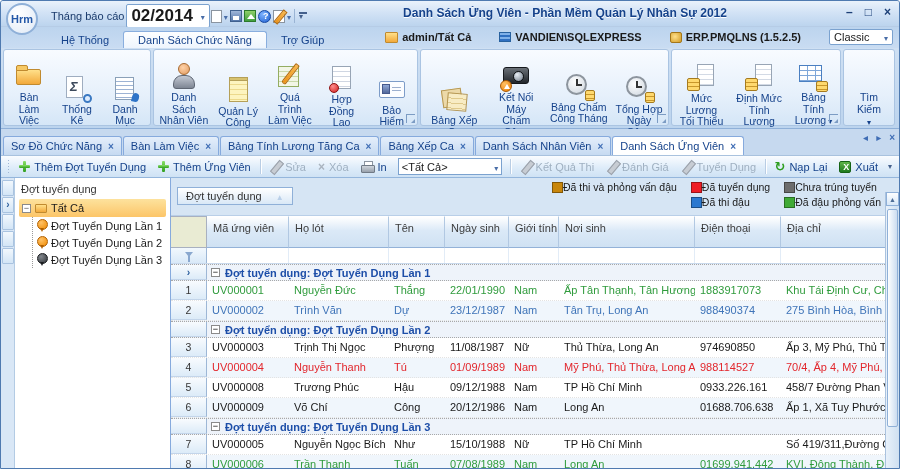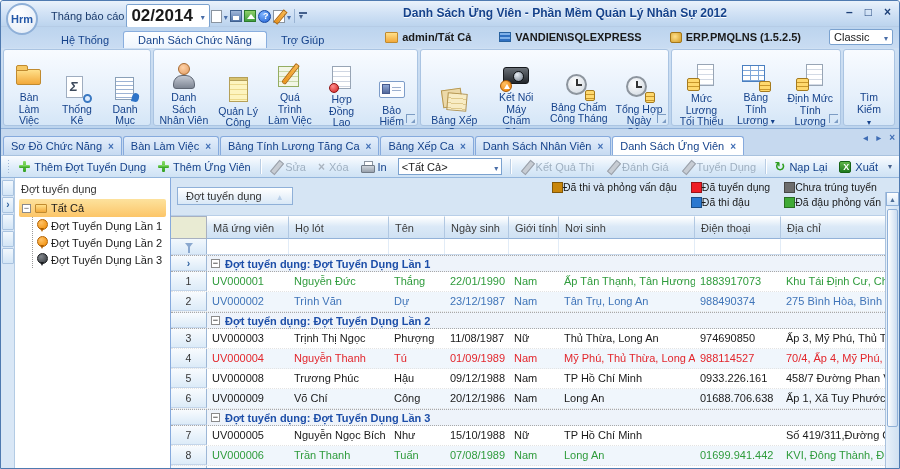--- a/index.html
+++ b/index.html
@@ -136,21 +136,21 @@
   
   .gridpanel{flex:1;position:relative;background:#fff;overflow:hidden;display:flex;flex-direction:column}
   .groupbar{height:38px;background:#d6e5f4;position:relative;border-bottom:1px solid #b9cfe8}
   .groupbtn{position:absolute;left:6px;top:9px;display:flex;align-items:center;gap:14px;background:linear-gradient(#ffffff,#d9e8f7);border:1px solid #8fb0d8;padding:2px 8px;color:#333}
   .sort-arrow::before{content:"▲";font-size:8px;color:#b9cfe8}
   .legend{position:absolute;right:18px;top:3px;display:grid;grid-template-columns:auto auto auto;column-gap:14px;row-gap:3px;font-size:10.5px}
   .litem{display:flex;align-items:center;white-space:nowrap}
   .lsq{width:11px;height:11px;border:1px solid rgba(0,0,0,.35);flex:none}
   .litem.lpos2{grid-column:2}
   
-  .ghead{display:flex;height:23px}
+  .ghead{display:flex;height:32px}
   .hind{width:36px;background:#e9ebd3;border:1px solid #a8b0c0;border-left:none}
   .hcell{background:linear-gradient(#ffffff,#dbe9f7 45%,#cfe1f3);border-right:1px solid #b1c8e2;border-bottom:1px solid #93b2d8;border-top:1px solid #fff;color:#3c3c3c;padding:0 6px;line-height:22px;white-space:nowrap;overflow:hidden}
   .gfilter{display:flex;height:16px;border-bottom:1px solid #c9d9ec}
   .find{width:36px;background:linear-gradient(#f2f8fd,#d9e9f8);border-right:1px solid #9db7d6;display:flex;justify-content:center}
   .funnel{width:0;height:0;border-left:4px solid transparent;border-right:4px solid transparent;border-top:5px solid #8aa8cf;position:relative;margin-top:4px}
   .funnel::after{content:"";position:absolute;left:-1px;top:-1px;width:2px;height:6px;background:#8aa8cf}
   .fcell{border-right:1px solid #e2ecf7;background:#fff}
   
   .grows{flex:1;overflow:hidden}
   .grow{display:flex}
@@ -350,35 +350,35 @@
     <div class="rgroup">
       <div class="rbtns">
         <div class="rbtn">
             <span class="ri money-doc">
               <i></i>
               <b></b>
             </span>
             <span class="rlbl">Mức Lương
 Tối Thiểu</span>
           </div>
+        <div class="rbtn">
+            <span class="ri money-doc">
+              <i></i>
+              <b></b>
+            </span>
+            <span class="rlbl">Định Mức
+Tính Lương</span>
+          </div>
         <div class="rbtn has-dd">
             <span class="ri salary-table-icon">
               <i></i>
               <b></b>
             </span>
             <span class="rlbl">Bảng Tính
 Lương</span>
-          </div>
-        <div class="rbtn">
-            <span class="ri money-doc">
-              <i></i>
-              <b></b>
-            </span>
-            <span class="rlbl">Định Mức
-Tính Lương</span>
           </div>
       </div>
       <div class="rlabel">Tiền Lương</div>
       <span class="launch"></span>
     </div>
     <div class="rgroup">
       <div class="rbtns">
         <div class="rbtn dd-below">
             <span class="ri"></span>
             <span class="rlbl">Tìm Kiếm</span>

